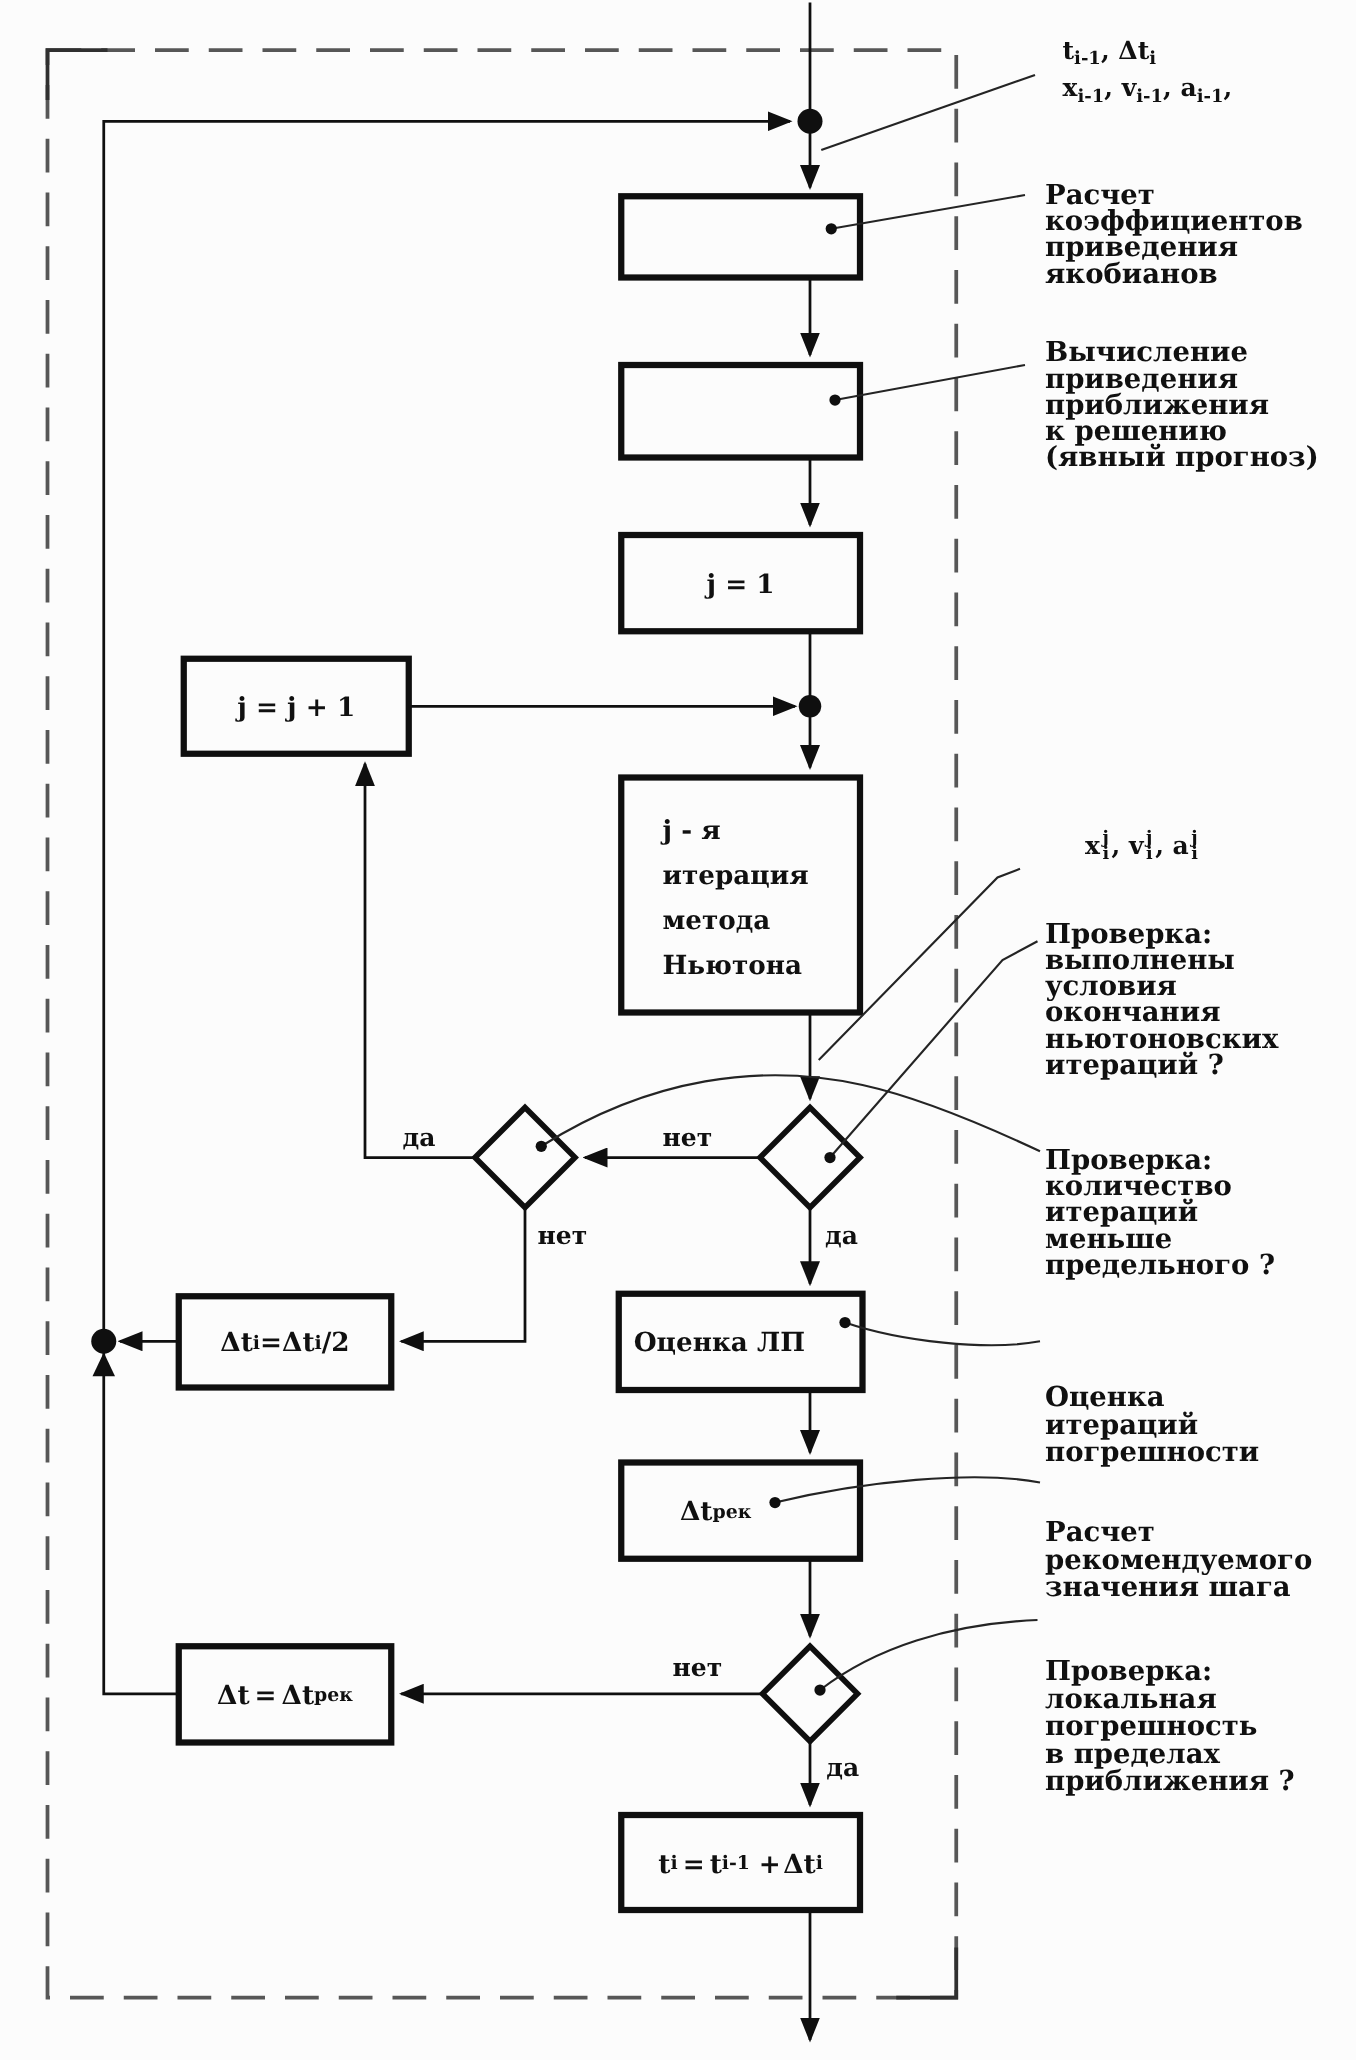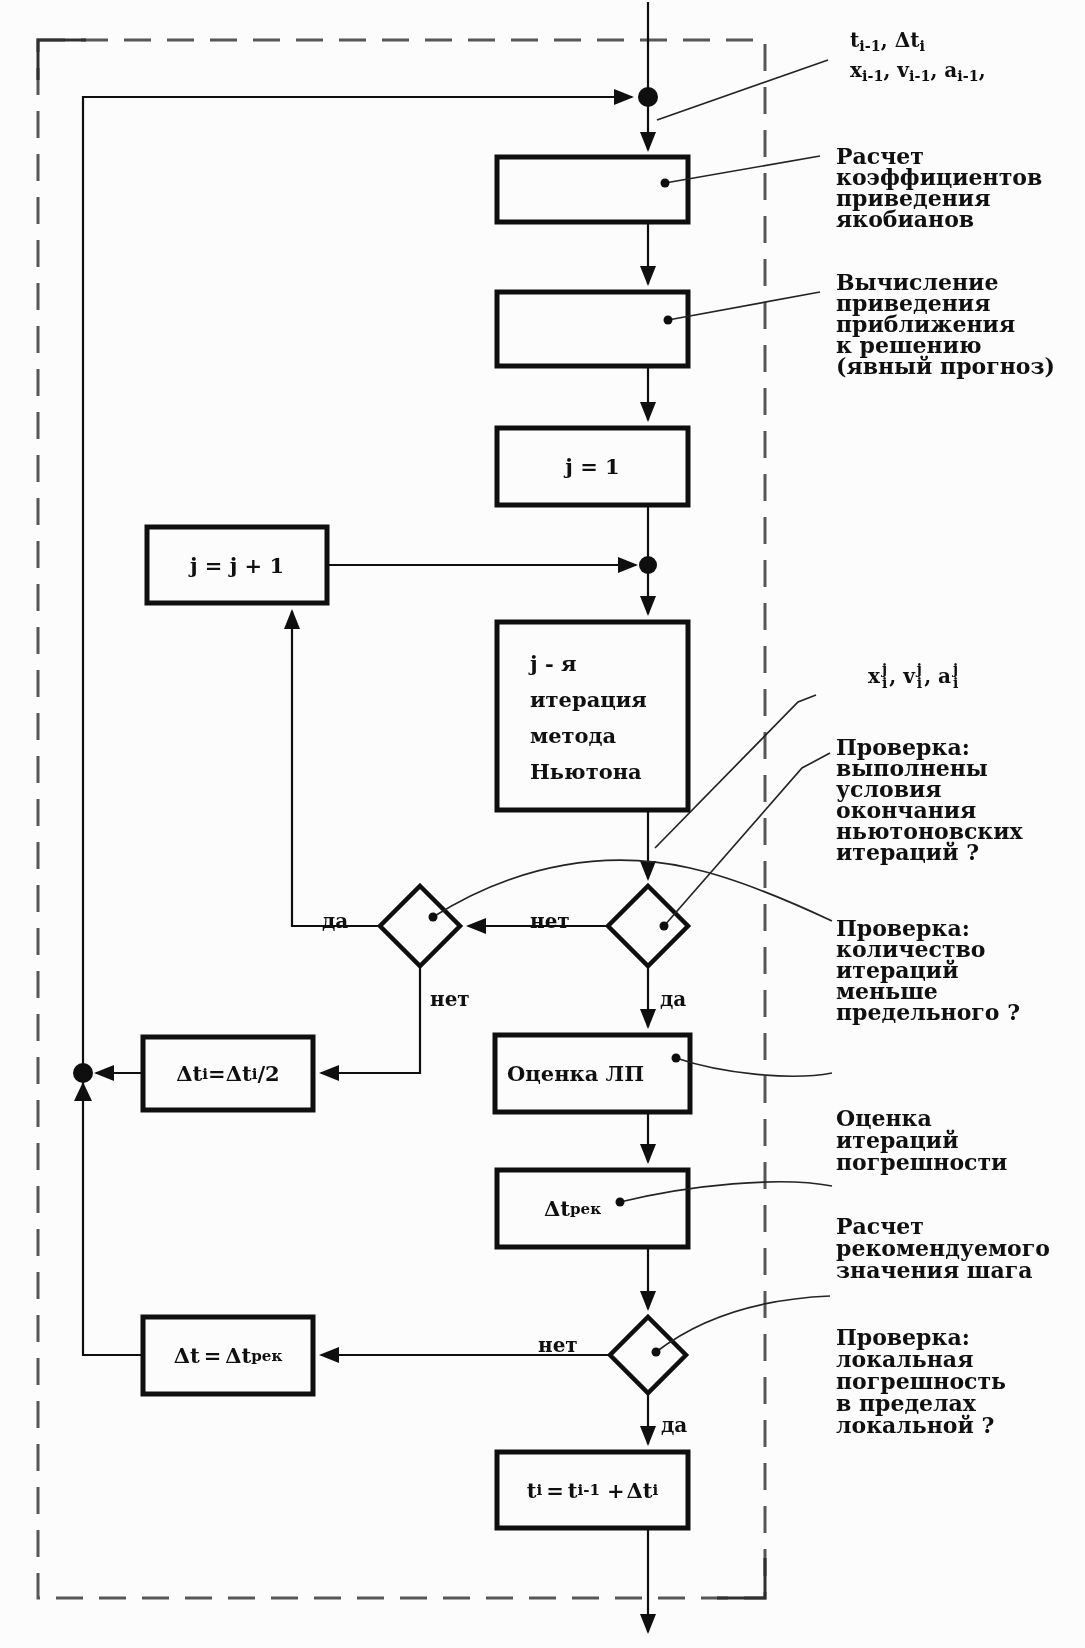--- a/index.html
+++ b/index.html
@@ -12,21 +12,21 @@
   .ln{fill:none;stroke:#0f0f0f;stroke-width:2.2;}
   .ld{fill:none;stroke:#242424;stroke-width:1.7;}
   .bx{fill:#fcfcfc;stroke:#0f0f0f;stroke-width:5;}
   .dm{fill:#fcfcfc;stroke:#0f0f0f;stroke-width:4.5;stroke-linejoin:miter;}
   .dash{fill:none;stroke:#575757;stroke-width:3;stroke-dasharray:27 16;}
   .corner{fill:none;stroke:#303030;stroke-width:3;}
   .dot{fill:#0f0f0f;}
   .txt{position:absolute;font-weight:bold;white-space:nowrap;}
   .title{font-size:23px;letter-spacing:1px;word-spacing:13px;}
   .boxlbl{display:flex;align-items:center;justify-content:center;font-size:21px;text-align:center;}
-  .edge{font-size:20px;margin-top:11px;}
+  .edge{font-size:20px;}
   .ann{position:absolute;font-weight:bold;font-size:22px;line-height:21px;white-space:nowrap;}
   .ann.wide{line-height:22px;margin-top:43px;}
   .fm{font-size:20px;margin-left:28px;}
   sub{font-size:0.72em;line-height:0;vertical-align:-0.3em;}
   .mx{margin:0 4px;}
   .mp{margin:0 2px 0 7px;}
   .ss{display:inline-flex;flex-direction:column;align-items:flex-start;vertical-align:middle;
       font-size:0.70em;line-height:0.95em;margin:0 2px;transform:translateY(-1px);}
   .nl{line-height:36px;font-size:21px;}
 </style>
@@ -216,16 +216,16 @@
     <div>Расчет</div>
     <div>рекомендуемого</div>
     <div>значения шага</div>
   </div>
 
   <div class="ann wide" style="left:836px;top:1283px;">
     <div>Проверка:</div>
     <div>локальная</div>
     <div>погрешность</div>
     <div>в пределах</div>
-    <div>локальной ?</div>
+    <div>приближения ?</div>
   </div>
 
 </div>
 
 </body></html>

